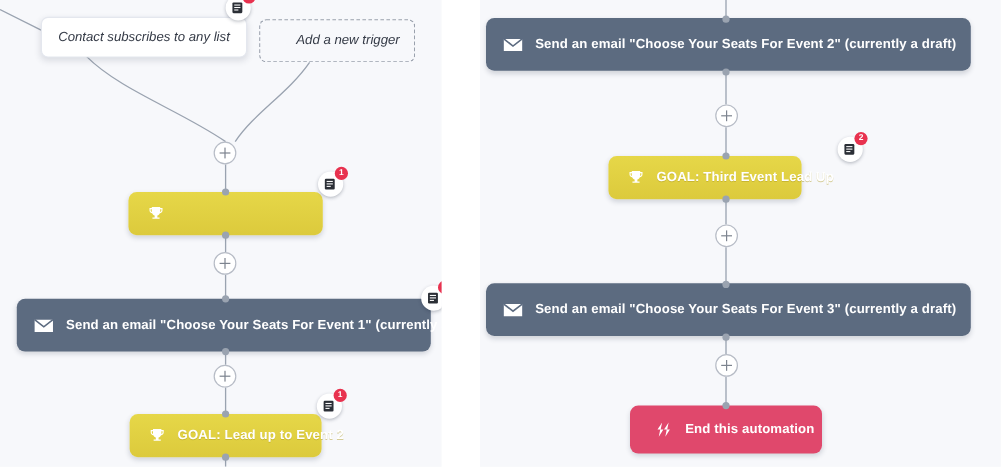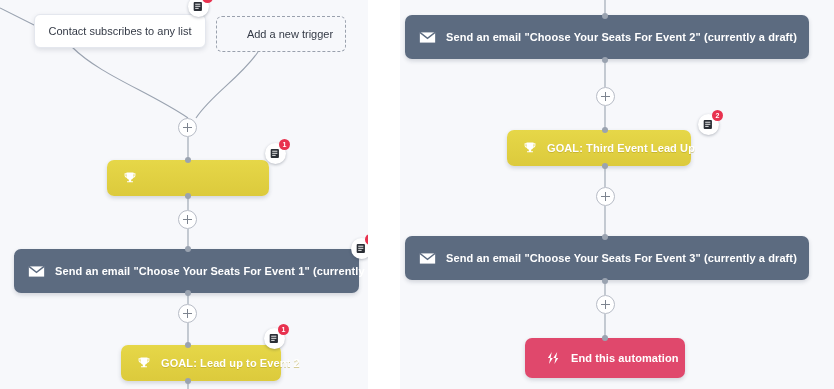--- a/index.html
+++ b/index.html
@@ -95,20 +95,21 @@
     position: absolute;
     box-sizing: border-box;
     display: flex;
     align-items: center;
     justify-content: center;
     font-size: 11px;
     color: #343a46;
     background: #ffffff;
     border-radius: 6px;
     white-space: nowrap;
+    font-style: italic;
   }
   .trigger-solid {
     border: 1px solid #e4e7ee;
     box-shadow: 0 2px 5px rgba(40,50,70,.13);
   }
   .trigger-dashed {
     background: transparent;
     border: 1px dashed #9aa1ad;
     box-shadow: none;
     padding-left: 18px;
@@ -280,21 +281,21 @@
             <rect x="3.2" y="10" width="5" height="1.3" fill="#ffffff"></rect>
           </svg>
         </span>
         <span class="badge-count">1</span>
       </div>
       <div class="dot" style="left:185px; top:290px;"></div>
 
       <div class="plus-btn" style="left:178px; top:304px;"></div>
 
       <div class="dot" style="left:185px; top:342px;"></div>
-      <div class="node node-goal" style="left:121px; top:345px; width:160px;">
+      <div class="node node-goal" style="left:108px; top:345px; width:160px;">
         <span class="node-icon">
           <svg class="icon-svg" viewBox="0 0 16 16" width="14" height="14" fill="#ffffff">
             <path d="M4 1.6h8v1.1h2.2v2.1c0 1.6-1.1 2.6-2.5 2.8-.5 1.2-1.4 2-2.4 2.2v1.9h2.1v1.2H4.6v-1.2h2.1V9.8C5.7 9.6 4.8 8.8 4.3 7.6 2.9 7.4 1.8 6.4 1.8 4.8V2.7H4V1.6zm0 2.2H2.9v1c0 .9.5 1.5 1.2 1.7-.1-.4-.1-.8-.1-1.2V3.8zm8 0v1.5c0 .4 0 .8-.1 1.2.7-.2 1.2-.8 1.2-1.7v-1H12z"></path>
           </svg>
         </span>
         <span class="node-label">GOAL: Lead up to Event 2</span>
       </div>
       <div class="badge" style="left:264px; top:328px;">
         <span class="badge-glyph">
           <svg class="icon-svg" viewBox="0 0 16 16" width="11" height="11">
@@ -336,21 +337,21 @@
             <path d="M1 1l9 7 9-7" fill="none" stroke="#5c6b80" stroke-width="1.6"></path>
           </svg>
         </span>
         <span class="node-label">Send an email "Choose Your Seats For Event 2" (currently a draft)</span>
       </div>
       <div class="dot" style="left:202px; top:57px;"></div>
 
       <div class="plus-btn" style="left:196px; top:87px;"></div>
 
       <div class="dot" style="left:202px; top:127px;"></div>
-      <div class="node node-goal" style="left:107px; top:130px; width:184px;">
+      <div class="node node-goal" style="left:107px; top:130px; width:161px;">
         <span class="node-icon">
           <svg class="icon-svg" viewBox="0 0 16 16" width="14" height="14" fill="#ffffff">
             <path d="M4 1.6h8v1.1h2.2v2.1c0 1.6-1.1 2.6-2.5 2.8-.5 1.2-1.4 2-2.4 2.2v1.9h2.1v1.2H4.6v-1.2h2.1V9.8C5.7 9.6 4.8 8.8 4.3 7.6 2.9 7.4 1.8 6.4 1.8 4.8V2.7H4V1.6zm0 2.2H2.9v1c0 .9.5 1.5 1.2 1.7-.1-.4-.1-.8-.1-1.2V3.8zm8 0v1.5c0 .4 0 .8-.1 1.2.7-.2 1.2-.8 1.2-1.7v-1H12z"></path>
           </svg>
         </span>
         <span class="node-label">GOAL: Third Event Lead Up</span>
       </div>
       <div class="badge" style="left:298px; top:114px;">
         <span class="badge-glyph">
           <svg class="icon-svg" viewBox="0 0 16 16" width="11" height="11">

